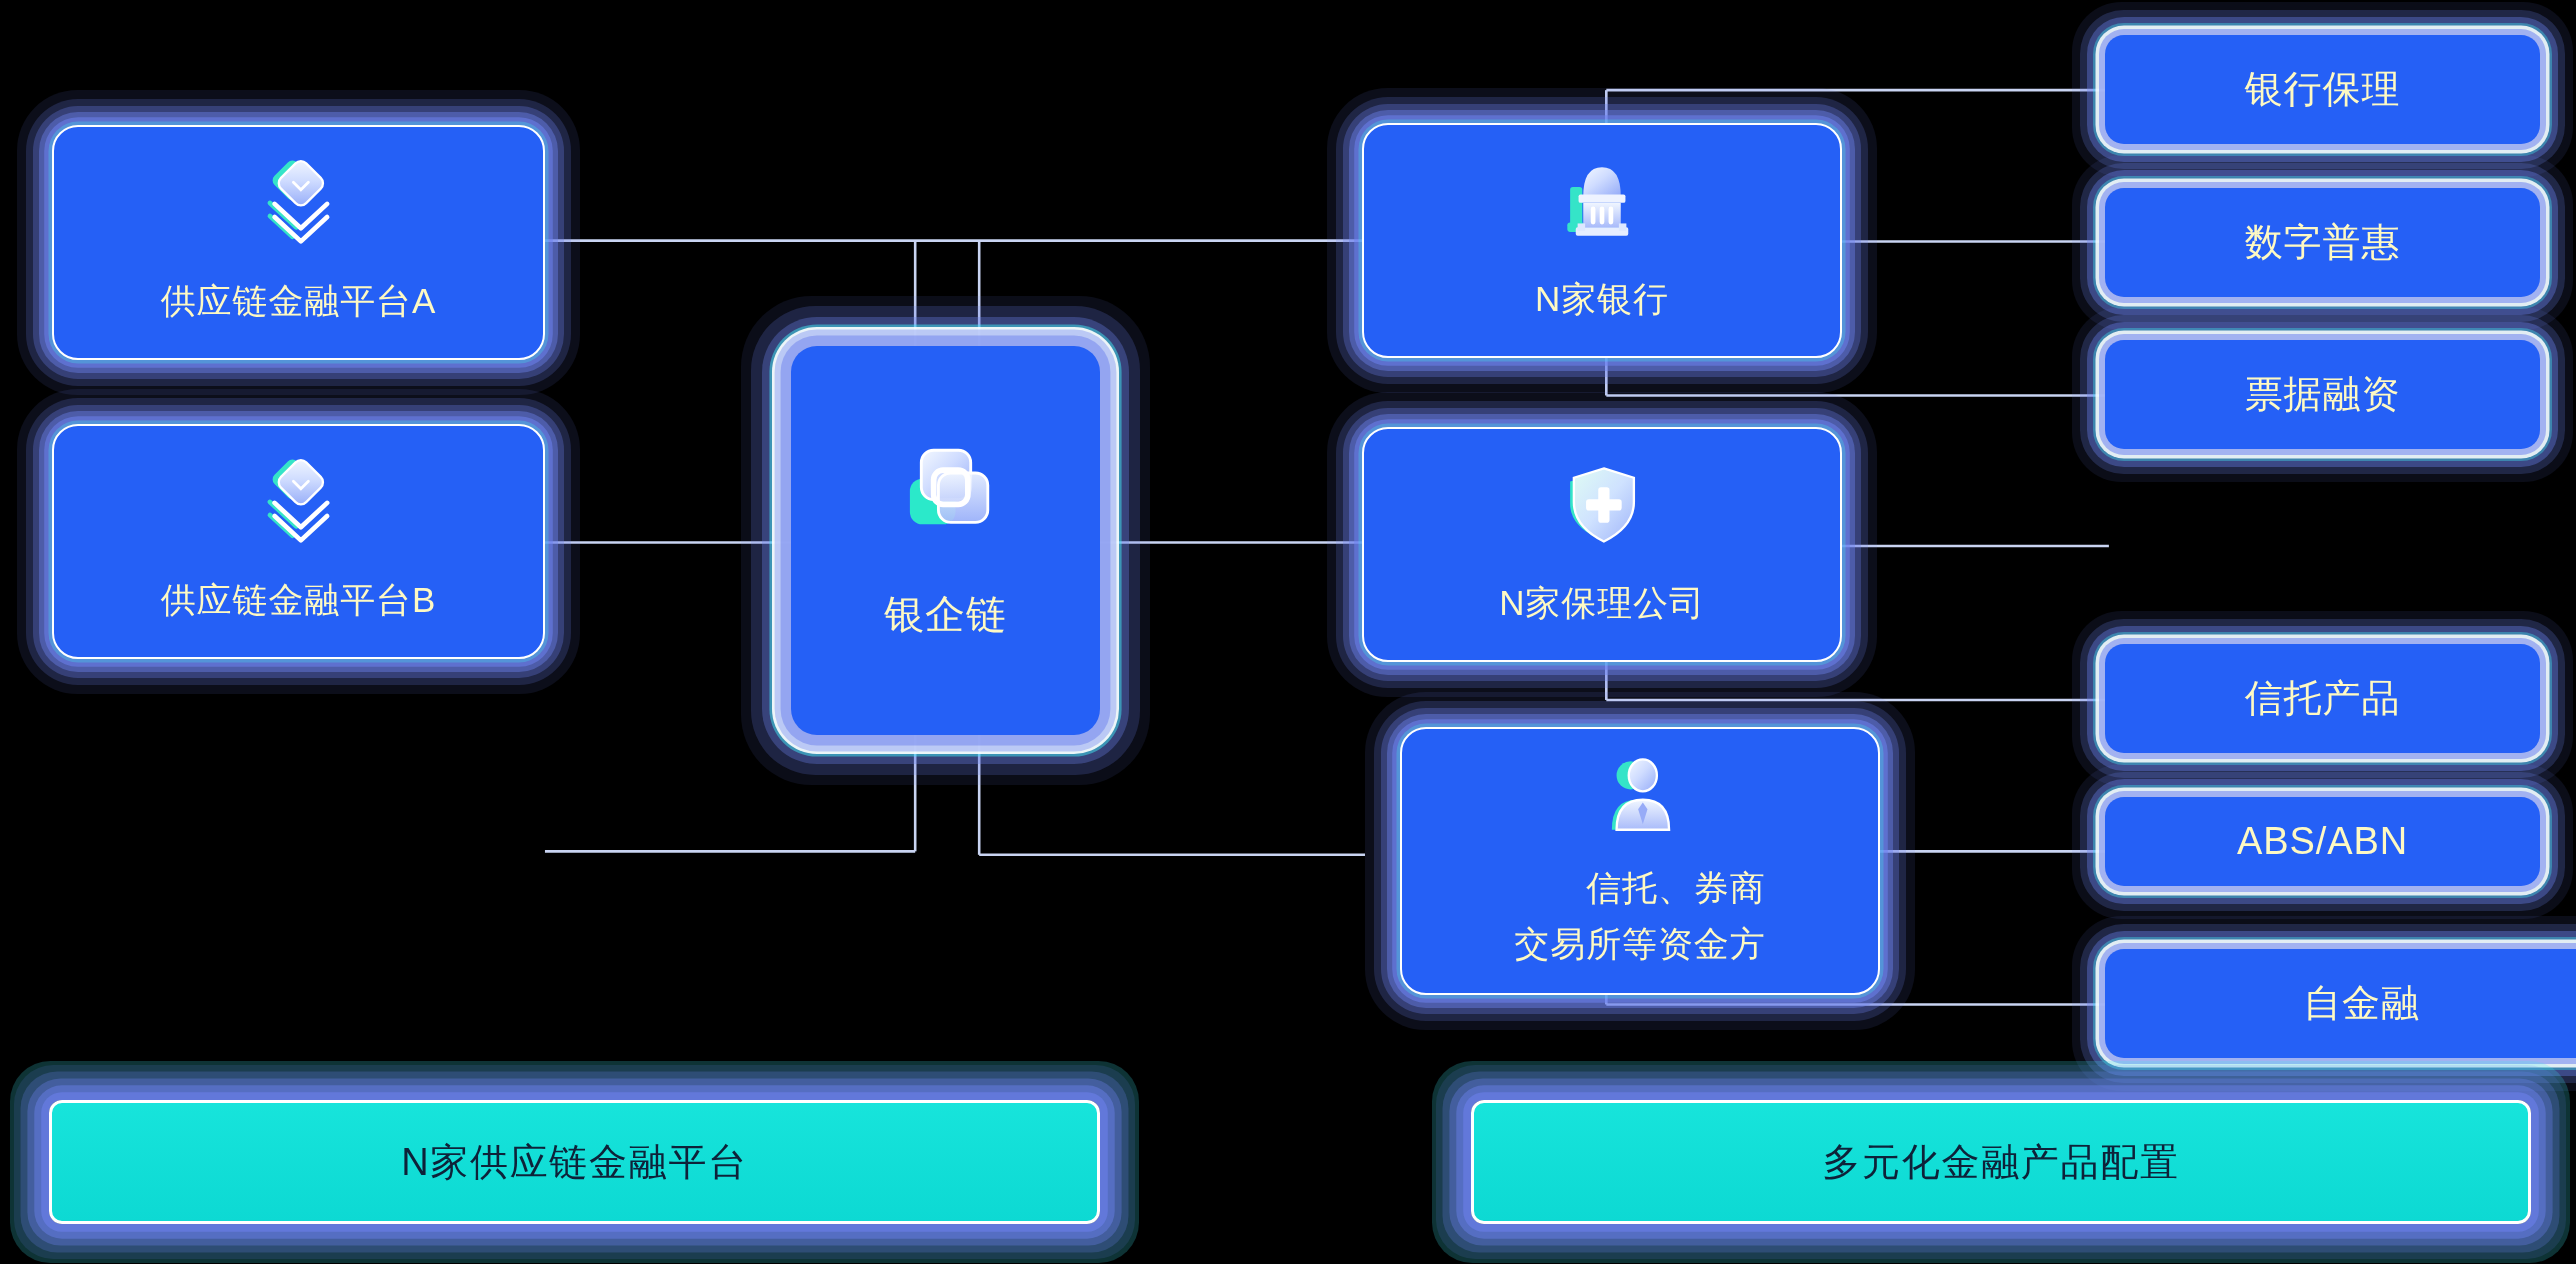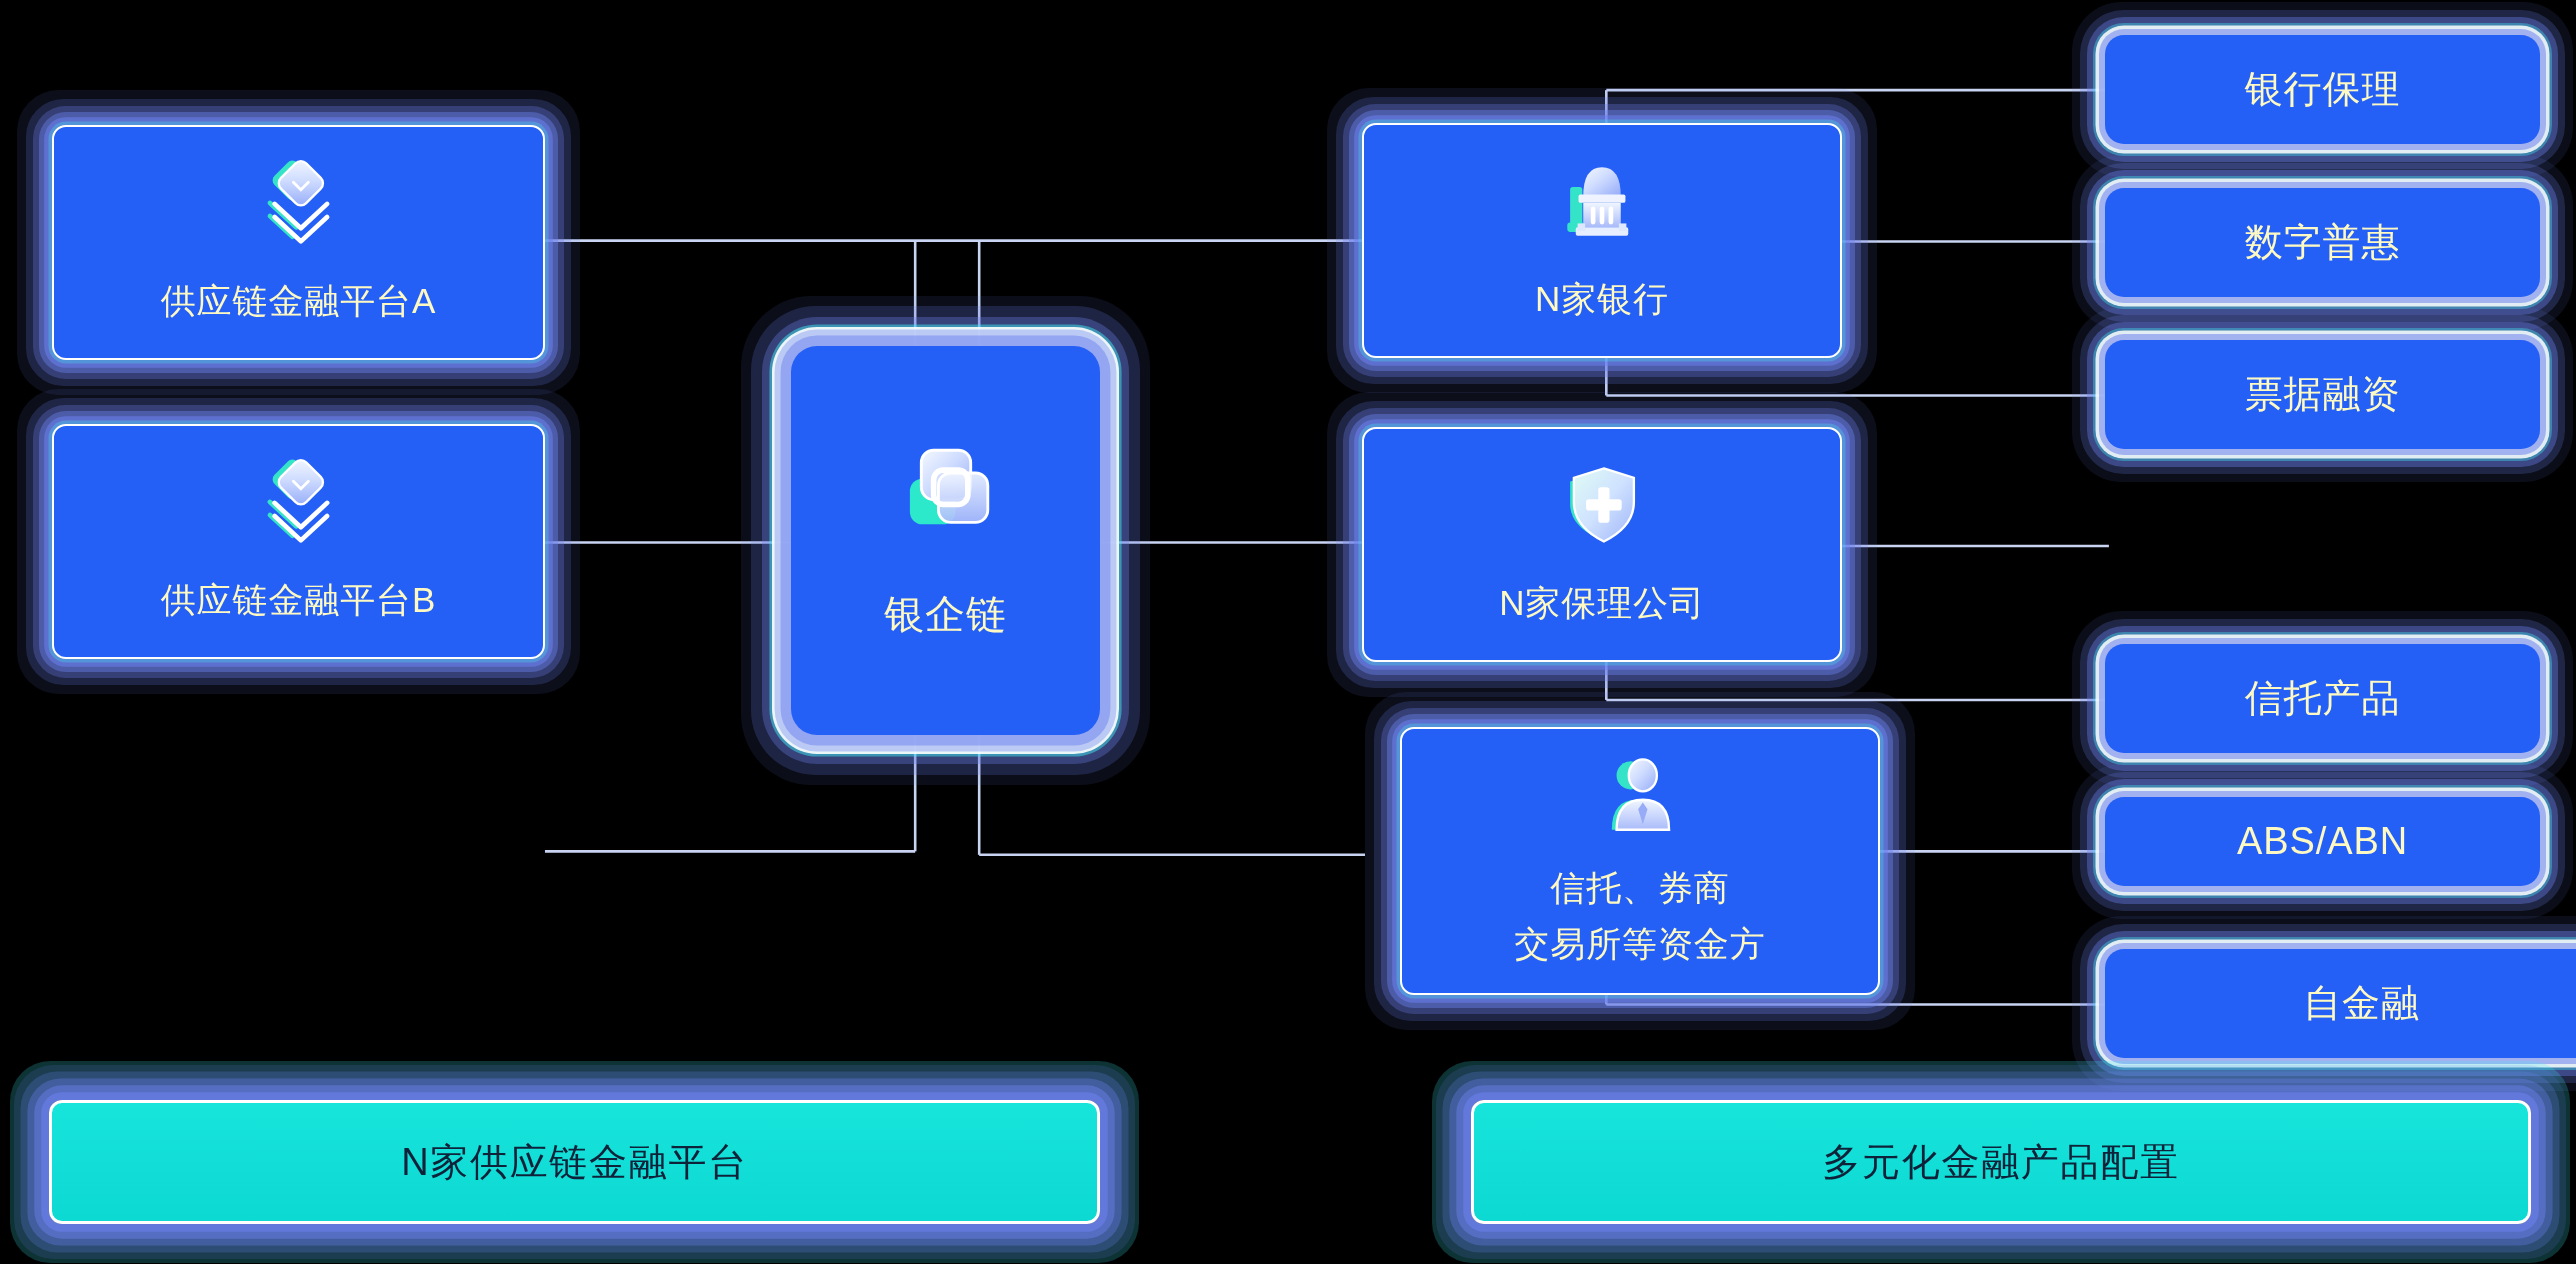--- a/index.html
+++ b/index.html
@@ -8,28 +8,29 @@
     font-family:"Liberation Sans","DejaVu Sans",sans-serif;
   }
   .wires{position:absolute;left:0;top:0;z-index:1;}
   .wires line{stroke:#C9D4F2;stroke-width:3;}
   .node{
     position:absolute;z-index:2;background:#2560F6;color:#fef9c3;
     display:flex;flex-direction:column;align-items:center;justify-content:center;
     box-sizing:border-box;text-align:center;
   }
   .node-big{
-    border:2.6px solid #fff;border-radius:14px;gap:26px;
+    border:2.6px solid #fff;border-radius:26px;gap:26px;
     box-shadow:
       0 0 0 3.5px rgba(64,231,240,0.30),
       0 0 0 7.8px rgba(109,130,238,0.55),
       0 0 0 13px rgba(109,130,238,0.42),
       0 0 0 19px rgba(109,130,238,0.30),
       0 0 0 26px rgba(109,130,238,0.20),
       0 0 0 35px rgba(109,130,238,0.11);
+    text-align: right;
   }
   .node-center{
     border:none;border-radius:26px;gap:33px;
     box-shadow:
       0 0 0 10.4px rgba(109,130,238,0.50),
       0 0 0 16.4px rgba(109,130,238,0.38),
       0 0 0 19px rgba(255,255,255,0.90),
       0 0 0 21.6px rgba(64,231,240,0.50),
       0 0 0 29px rgba(109,130,238,0.33),
       0 0 0 40px rgba(109,130,238,0.20),

